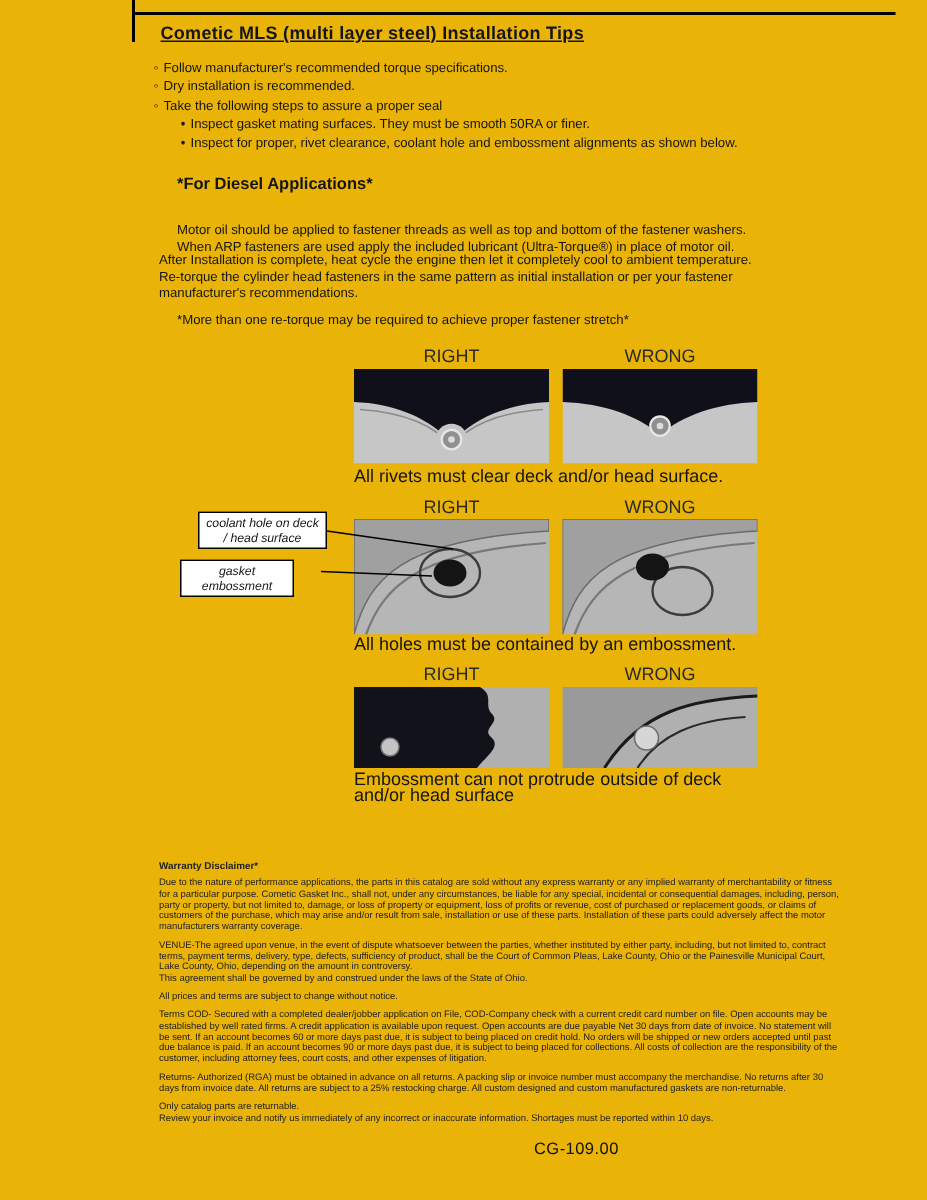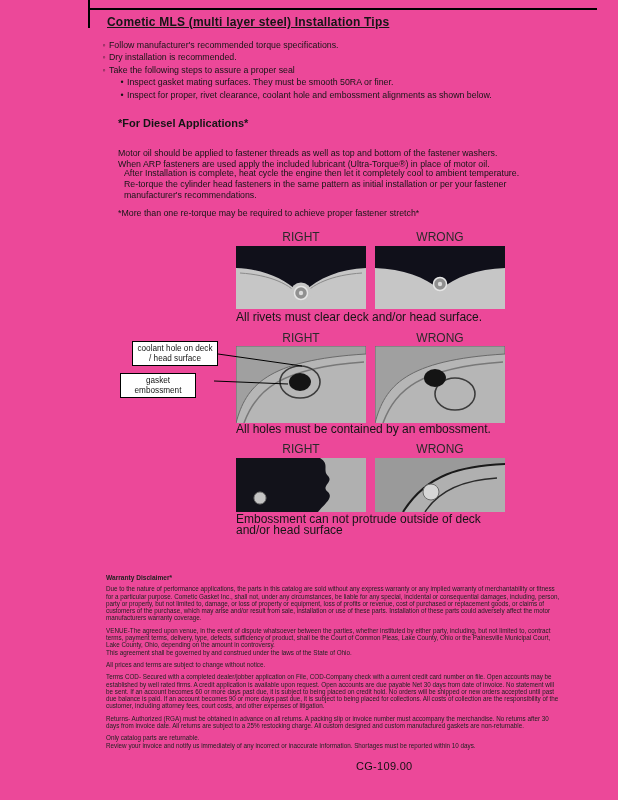--- a/index.html
+++ b/index.html
@@ -1,49 +1,49 @@
 <!DOCTYPE html>
 <html><head>
 <meta charset="utf-8">
 <style>
   * { margin:0; padding:0; box-sizing:border-box; }
   html,body { background:#ffffff; }
   #page {
-    position:relative; width:618px; height:800px; background:#ec4899;
+    position:relative; width:618px; height:800px; background:#eab308;
     font-family:"Liberation Sans", sans-serif; color:#151515; overflow:hidden;
   }
   .abs { position:absolute; }
 
   .border-line { background:#000; }
 
   #title {
     left:107px; top:15px; font-size:12px; font-weight:bold;
     text-decoration:underline; letter-spacing:0.2px;
   }
 
   #tips-list { left:99px; top:41px; width:440px; }
   .bullet-row { display:flex; align-items:flex-start; margin-bottom:2.6px;
     font-size:8.8px; line-height:9.8px; }
   .bullet-row .marker { width:10px; text-align:center; flex:0 0 10px; }
   .bullet-row.sub { margin-left:18px; }
 
   #diesel-heading { left:118px; top:117px; font-size:11px; font-weight:bold; }
   .body-para { font-size:8.8px; line-height:11.2px; width:396px; }
   #diesel-para1 { left:118px; top:148px; }
-  #diesel-para2 { left:124px; top:168px; }
+  #diesel-para2 { left:106px; top:168px; }
   #diesel-note  { left:118px; top:208px; font-size:8.8px; }
 
   .diag-header { width:130px; text-align:center; font-size:12px; color:#2a2a2a; }
   .panel { width:130px; }
   .panel svg { display:block; }
   .caption { font-size:12px; line-height:10.5px; color:#151515; }
 
   .callout-box {
     border:1px solid #000; padding:2px 3px; font-size:8.2px; line-height:9.6px;
-    text-align:center; background:#fff;
+    text-align:center; background:#fff;font-style:italic;
   }
 
   #disclaimer { left:106px; top:574px; width:456px; font-size:6.3px;
     line-height:7.3px; color:#222; }
   #disclaimer .dp { margin-bottom:5px; }
   #disclaimer .dh { font-size:6.6px; font-weight:bold; margin-bottom:4px; }
 
   #page-code { left:356px; top:760px; font-size:11px; letter-spacing:0.3px; color:#111; }
 </style>
 </head>

